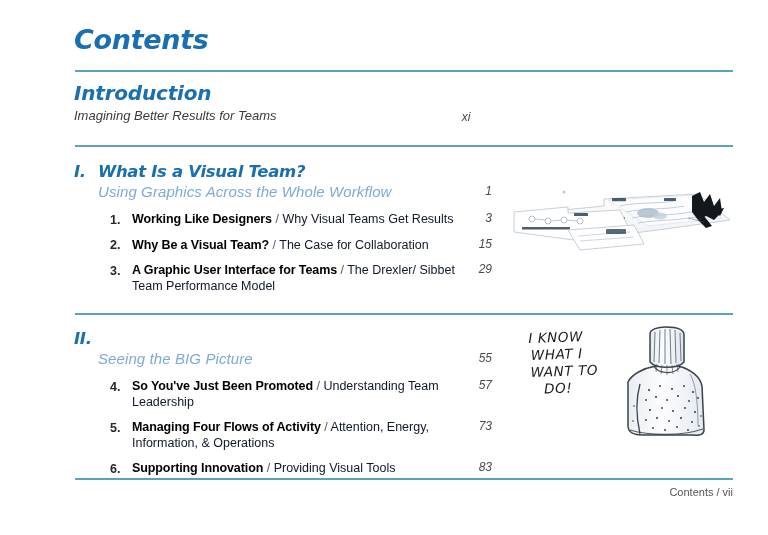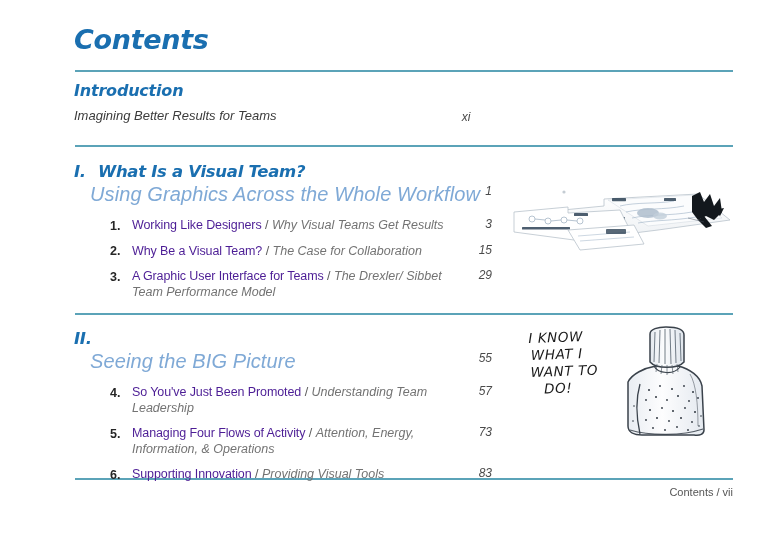--- a/index.html
+++ b/index.html
@@ -49,21 +49,21 @@
   .rule-2 { top: 145px; }
   .rule-3 { top: 313px; }
   .rule-4 { top: 478px; }
 
   
   .intro-head {
     position: absolute;
     left: 74px;
     top: 81px;
     font-family: "DejaVu Sans", sans-serif;
-    font-size: 16px;
+    font-size: 20px;
     font-weight: bold;
     font-style: italic;
     color: #1a6fb0;
     letter-spacing: -0.2px;
   }
   .intro-sub {
     position: absolute;
     left: 74px;
     top: 108px;
     font-family: "Liberation Sans", sans-serif;
@@ -102,23 +102,23 @@
     color: #1a6fb0;
     letter-spacing: -0.3px;
     white-space: nowrap;
   }
   .part-num {
     display: inline-block;
     min-width: 24px;
   }
   .part-sub {
     margin-top: 2px;
-    margin-left: 16px;
-    font-family: "Liberation Sans", sans-serif;
-    font-size: 20px;
+    margin-left: 24px;
+    font-family: "Liberation Sans", sans-serif;
+    font-size: 15px;
     font-style: italic;
     color: #7fa9d6;
     letter-spacing: 0.1px;
     white-space: nowrap;
   }
 
   
   .chapters {
     margin-top: 11px;
     margin-left: 36px;
@@ -140,31 +140,30 @@
     padding-top: 0.5px;
   }
   .ch-text {
     flex: 1 1 auto;
     font-family: "Liberation Sans", sans-serif;
     font-size: 12.5px;
     line-height: 16px;
     color: #262626;
   }
   .ch-title {
-    font-weight: normal;
-    color: #4c1d95;
+    font-weight: bold;
+    color: #000000;
     letter-spacing: -0.1px;
   }
   .ch-slash {
     font-weight: normal;
     color: #5a5a5a;
   }
   .ch-sub {
-    font-style: italic;
-    color: #737373;
+    color: #0f172a;
   }
   .part-pg {
     position: absolute;
     left: 366px;
     top: 22px;
     width: 52px;
     text-align: right;
     font-family: "Liberation Sans", sans-serif;
     font-size: 12px;
     font-style: italic;

